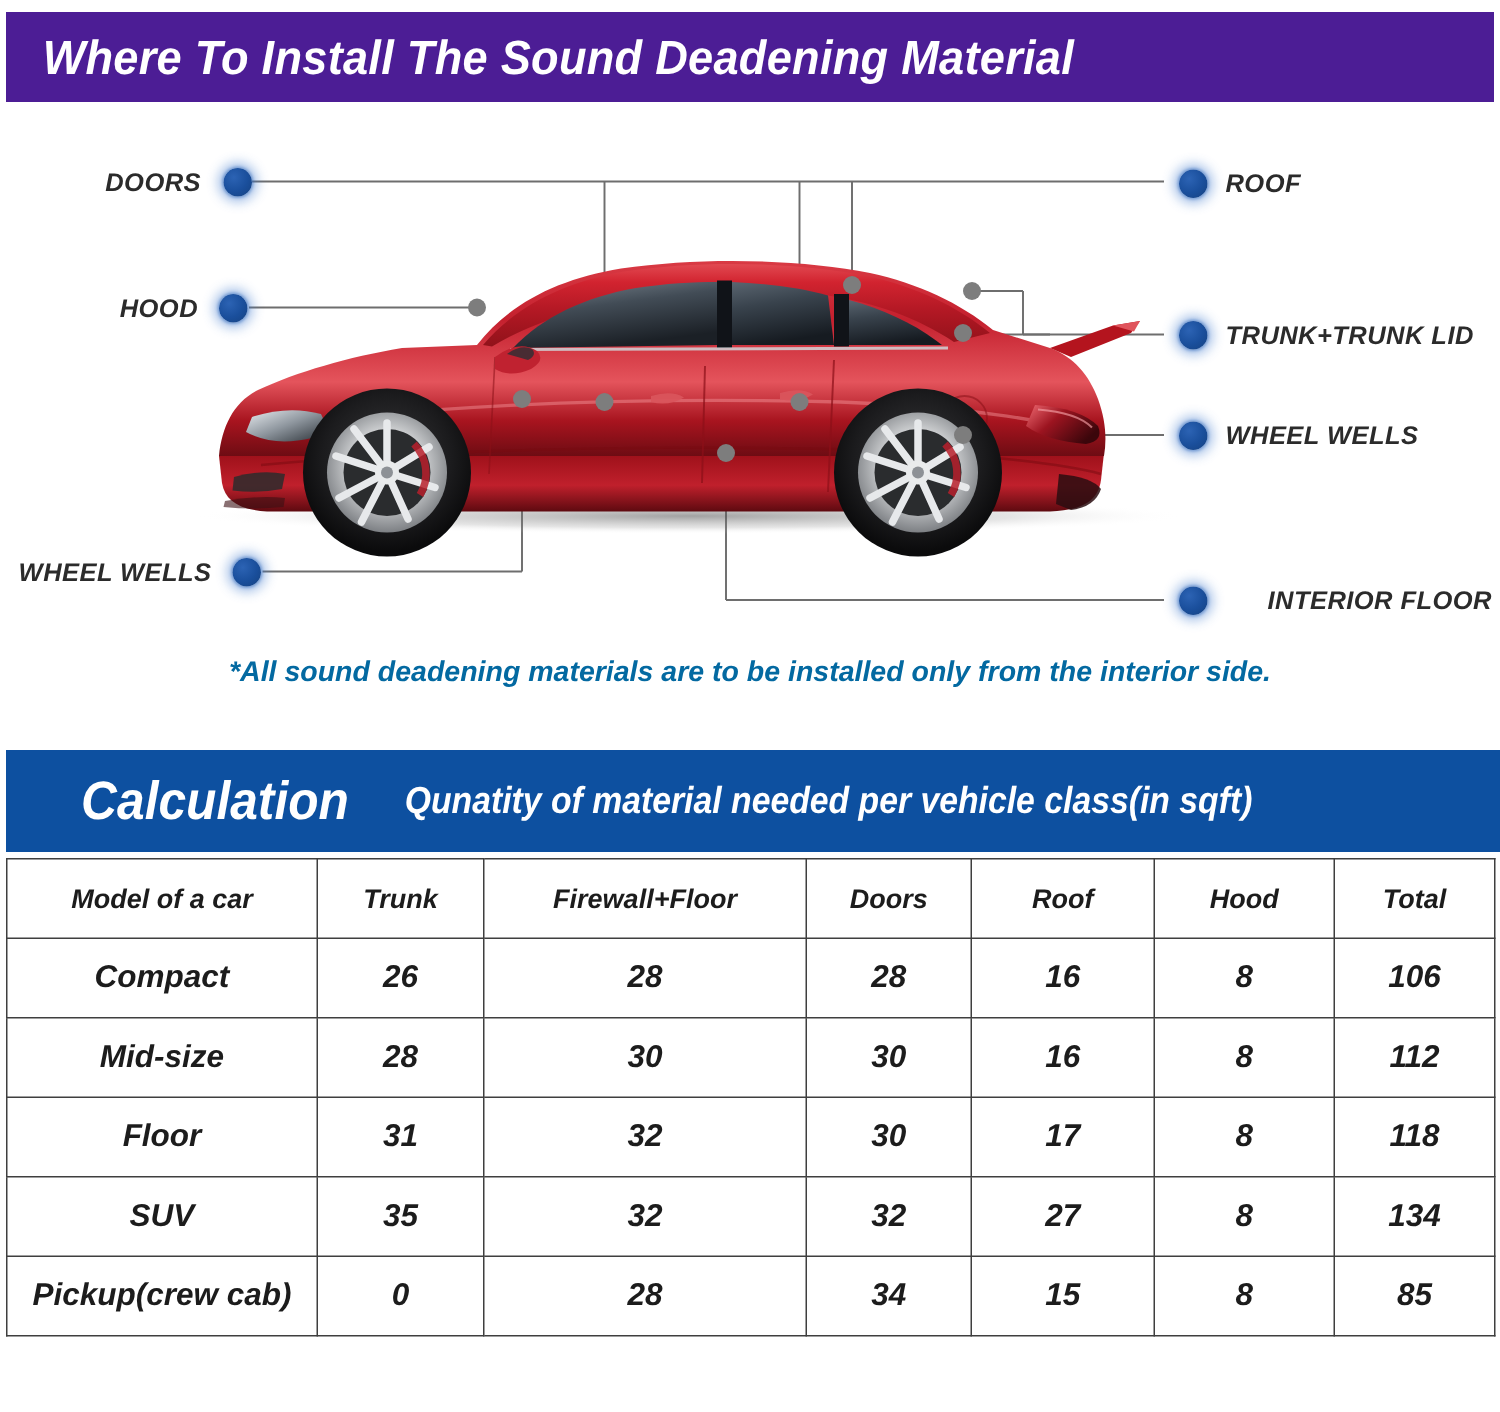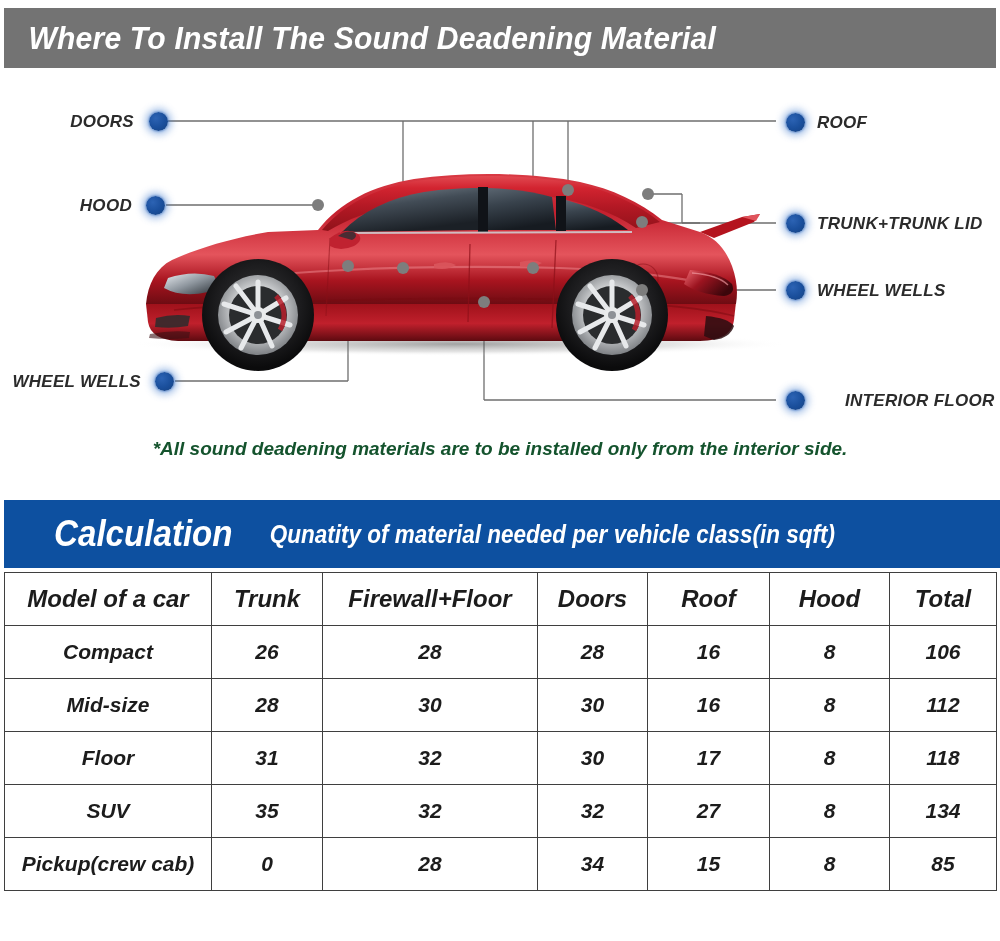--- a/index.html
+++ b/index.html
@@ -9,21 +9,21 @@
     background:#ffffff;
     font-family:"Liberation Sans", sans-serif;
     overflow:hidden;
     position:relative;
   }
   .page{position:relative;width:1000px;height:941px;background:#fff;}
 
   
   .title-bar{
     position:absolute;left:4px;top:8px;width:992px;height:60px;
-    background:#737373;
+    background:#4c1d95;
     display:flex;align-items:center;
   }
   .title-bar .title-text{
     color:#ffffff;
     font-size:32px;
     font-weight:bold;
     font-style:italic;
     letter-spacing:0.2px;
     padding-left:26px;
     font-family:"Liberation Sans Narrow","Liberation Sans", sans-serif;
@@ -62,21 +62,21 @@
   }
 
   .footnote{
     position:absolute;
     left:0;width:1000px;top:366px;
     text-align:center;
     font-family:"Liberation Sans Narrow","Liberation Sans", sans-serif;
     font-size:19px;
     font-weight:bold;
     font-style:italic;
-    color:#14532d;
+    color:#0369a1;
   }
 
   
   .calc-bar{
     position:absolute;left:4px;top:500px;width:992px;height:68px;
     background:#0d50a0;
     display:flex;align-items:center;padding-left:28px;
   }
   .calc-bar .calc-title{
     color:#ffffff;font-size:36px;font-weight:bold;font-style:italic;
@@ -101,21 +101,21 @@
   }
   table.calc td,table.calc th{
     border:1.5px solid #3f3f3f;
     text-align:center;
     font-family:"Liberation Sans Narrow","Liberation Sans", sans-serif;
     font-style:italic;font-weight:bold;
     font-size:21px;color:#1c1c1c;
     height:52px;padding:0;
     transform:scaleX(1);
   }
-  table.calc th{font-size:24px;}
+  table.calc th{font-size:18px;}
   table.calc tr:first-child th{border-top:1.5px solid #3f3f3f;}
   table.calc td:first-child,table.calc th:first-child{border-left:1.5px solid #3f3f3f;}
   table.calc td:last-child,table.calc th:last-child{border-right:1.5px solid #3f3f3f;}
   .c0{width:207px;} .c1{width:111px;} .c2{width:215px;}
   .c3{width:110px;} .c4{width:122px;} .c5{width:120px;} .c6{width:107px;}
 </style>
 </head>
 <body>
 
 <div class="page">

